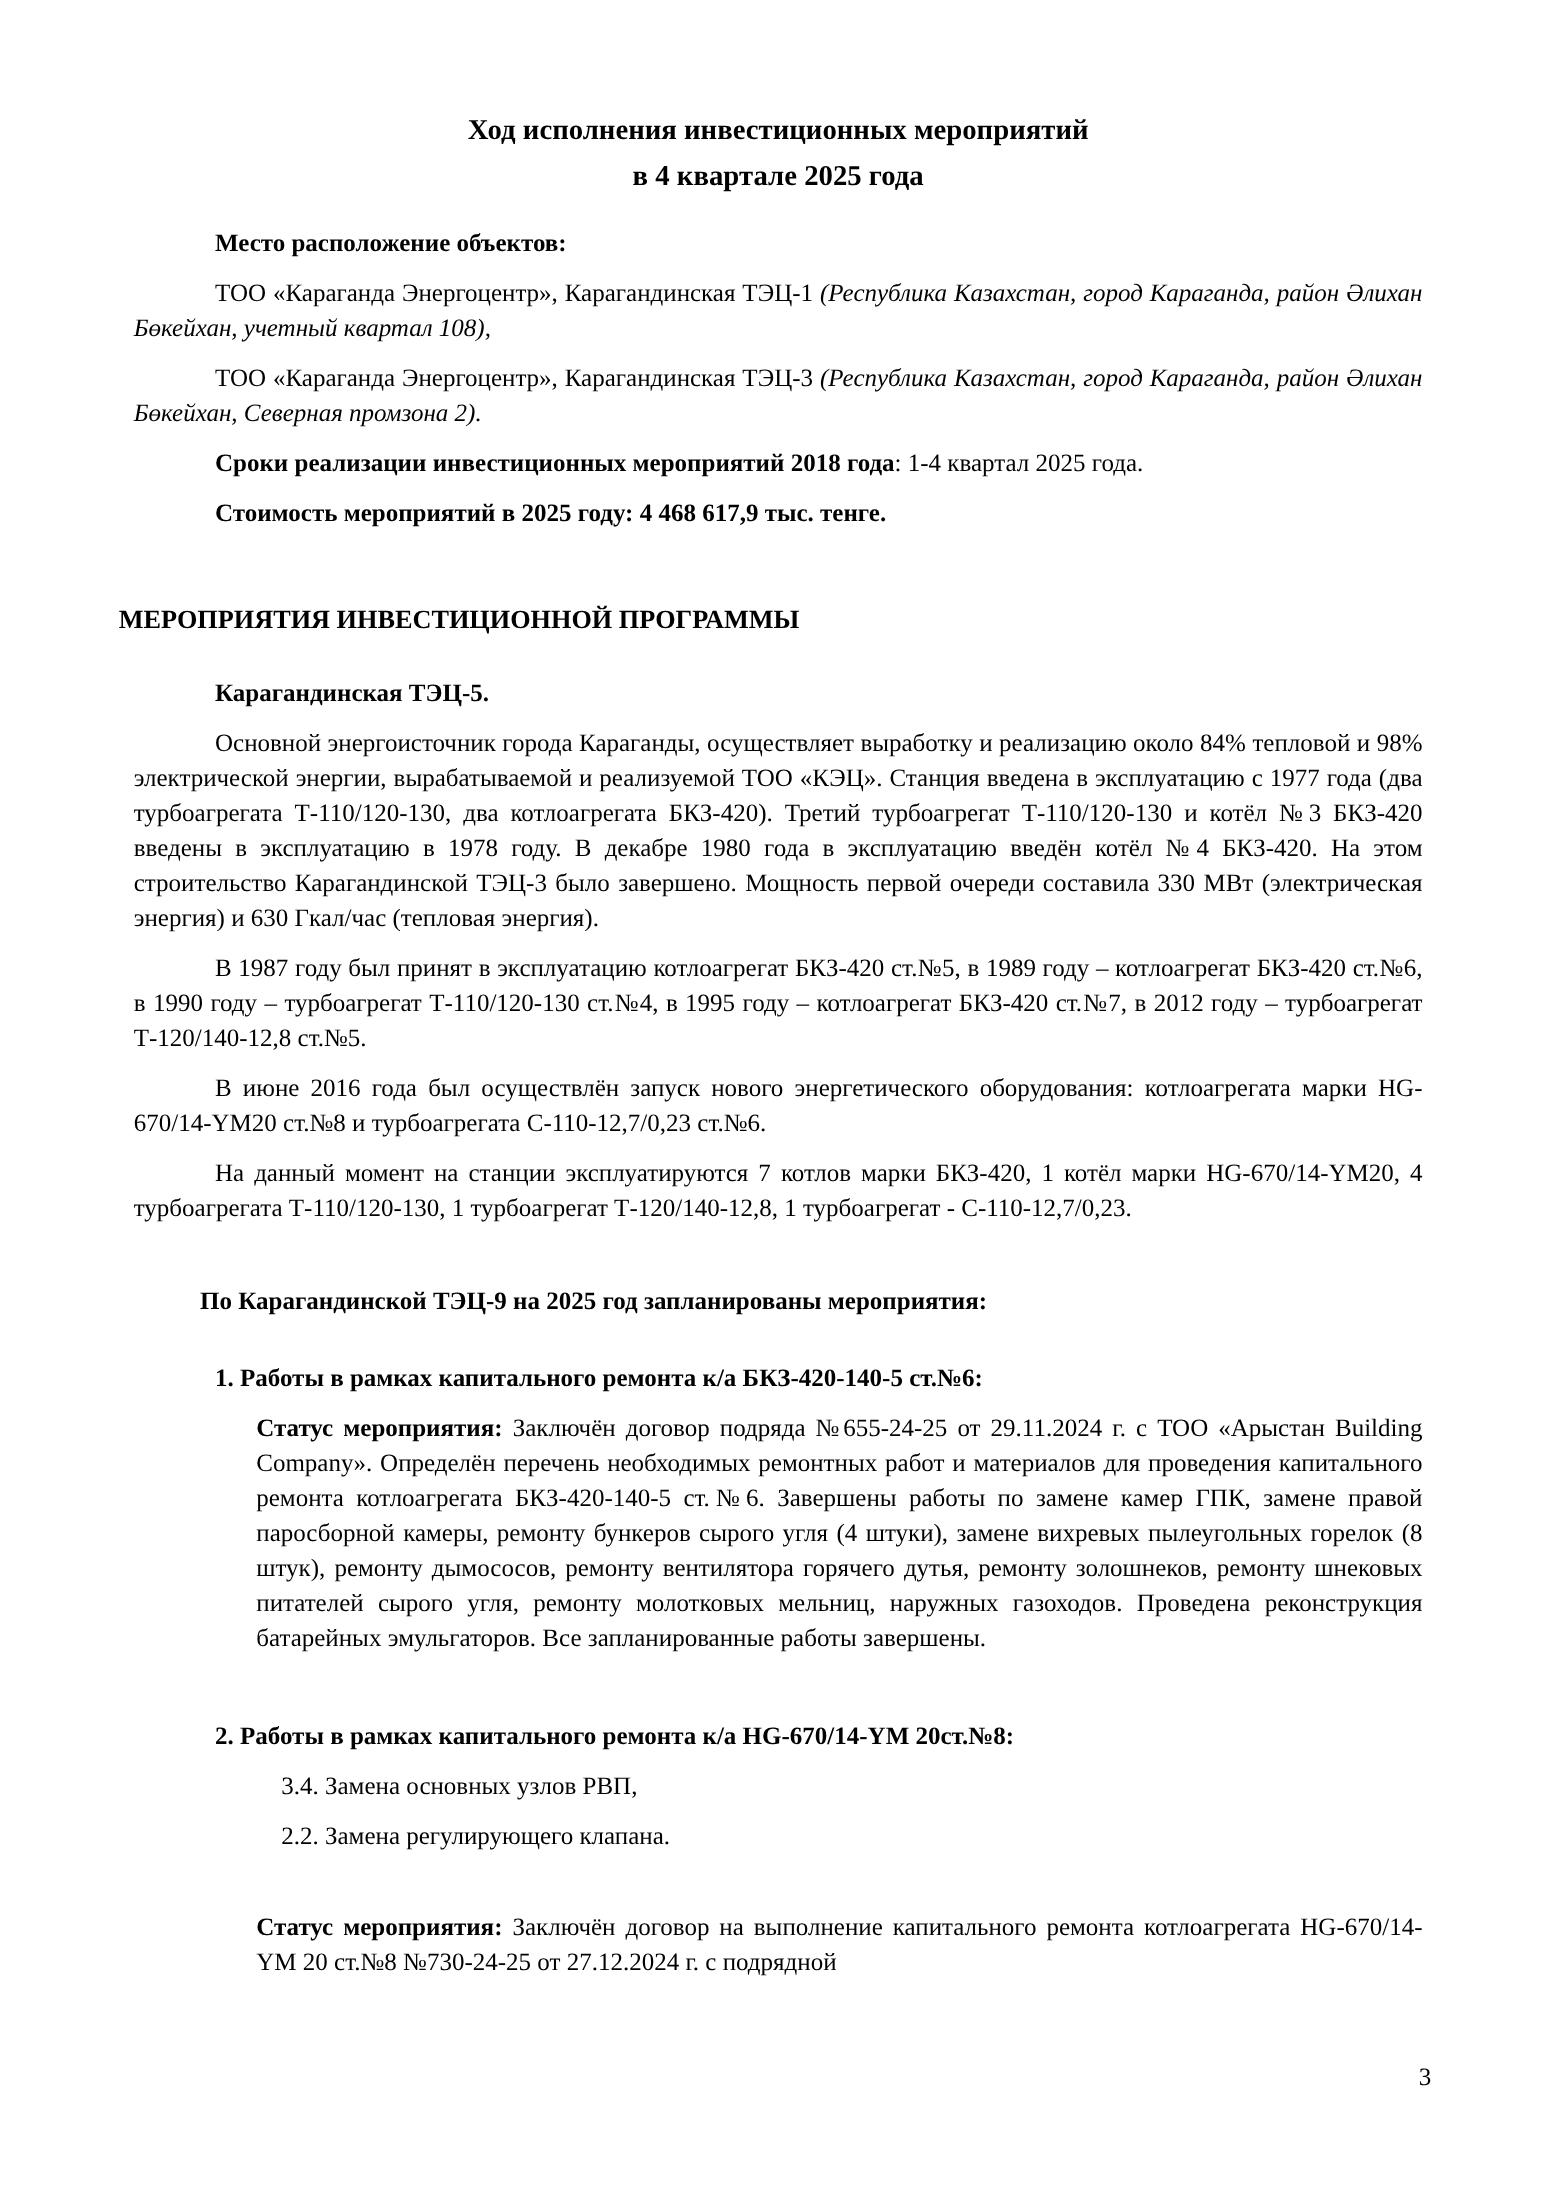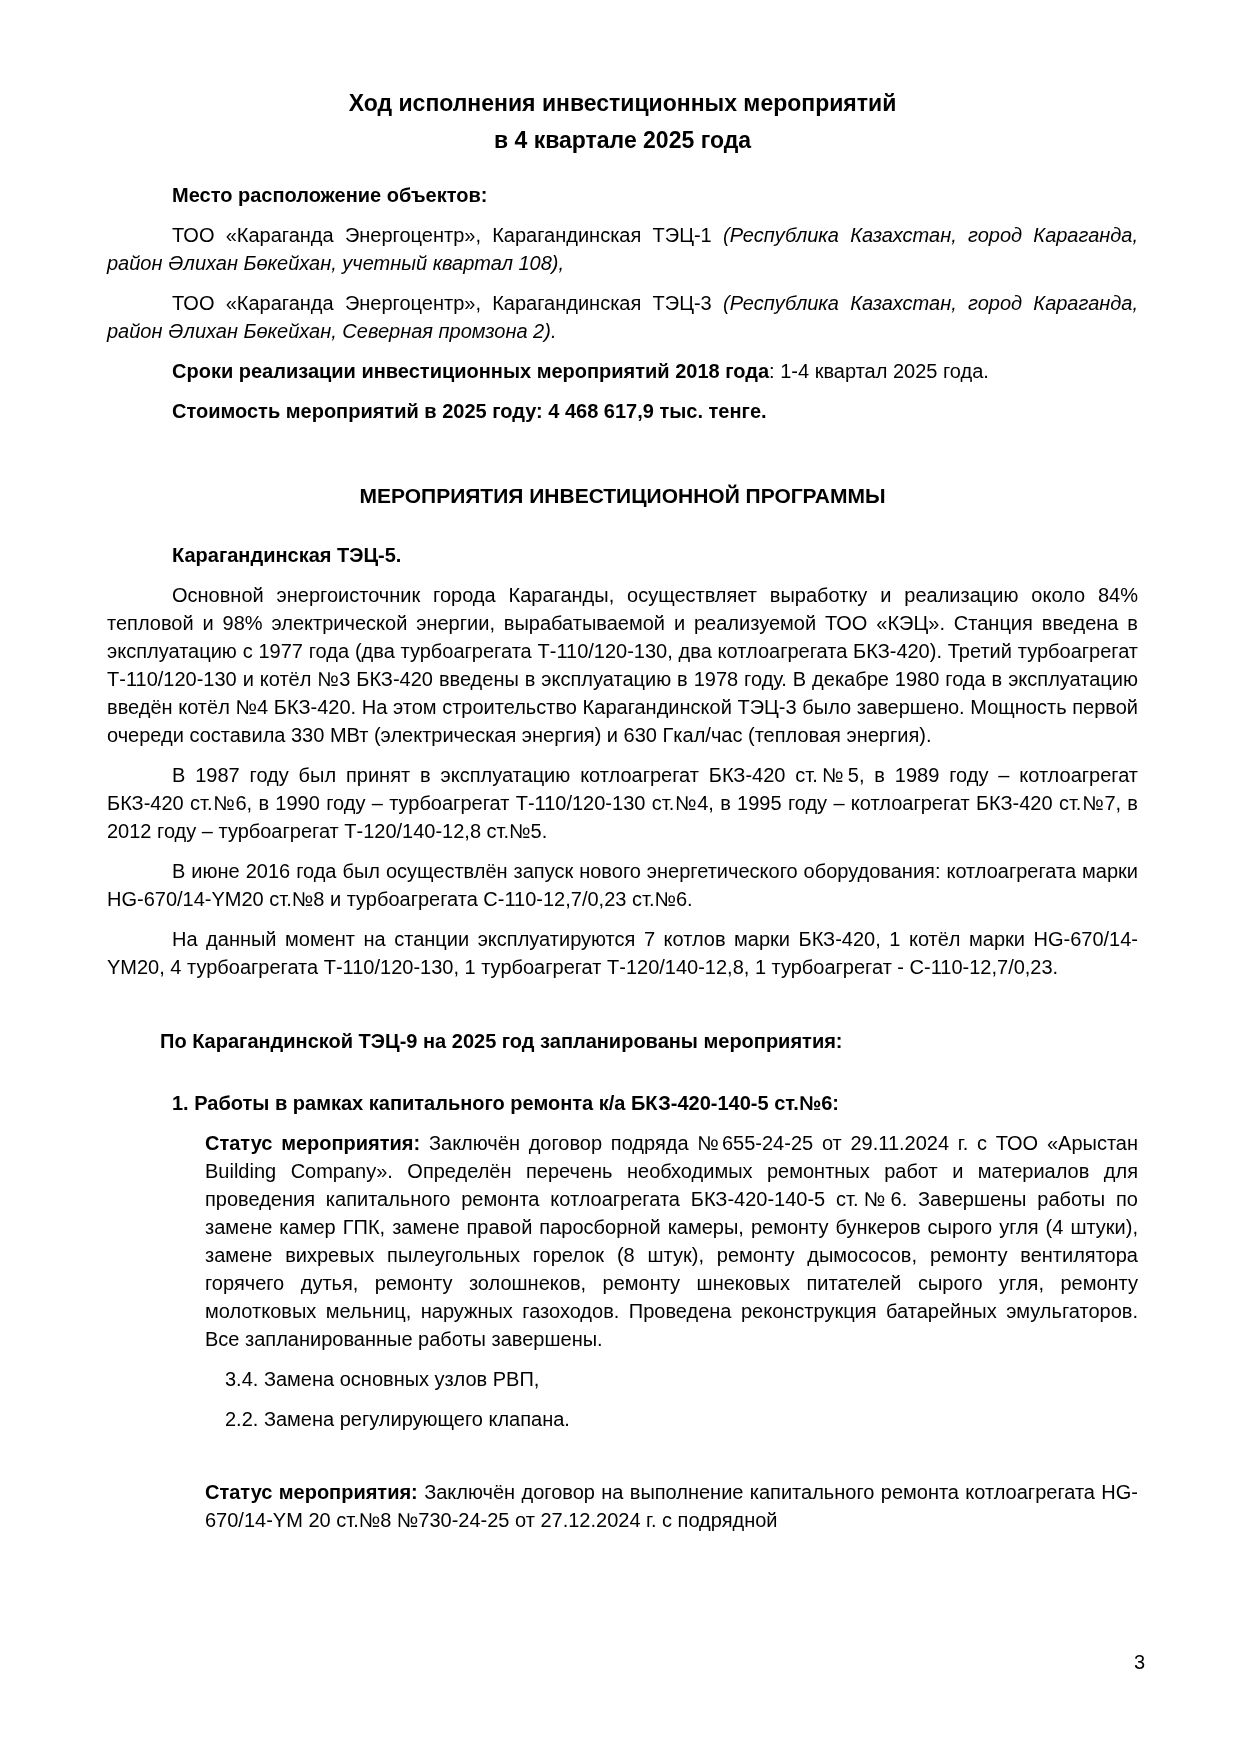--- a/index.html
+++ b/index.html
@@ -1,29 +1,29 @@
 <!DOCTYPE html>
 <html><head>
 <meta charset="utf-8">
 <style>
   html,body { margin:0; padding:0; background:#fff; }
   .page {
     width:1240px; height:1755px; position:relative; background:#ffffff;
-    font-family:Liberation Sans, sans-serif; font-size:20px; line-height:28px;
+    font-family:Liberation Serif, serif; font-size:20px; line-height:28px;
     color:#000; overflow:hidden;
   }
   .doc { padding:85px 90px 0 95px; }
   p { margin:12px; }
   .just { text-align:justify; }
   .ind { text-indent:65px; }
   .bold { font-weight:bold; }
   i { font-style:italic; }
   .title { font-weight:bold; font-size:23px; line-height:37px; text-align:center; margin:0 0 22px 0; }
   .tline { display:block; }
-  .h2 { font-weight:bold; font-size:21px; line-height:31px; text-align:center; margin:55px 0 30px 0; }
+  .h2 { font-weight:bold; font-size:21px; line-height:31px; text-align:left; margin:55px 0 30px 0; }
   .plan-head { font-weight:bold; text-indent:65px; margin:46px 0 34px 0; }
   .item-head { font-weight:bold; padding-left:90px; text-indent:-25px; }
   .status { margin-left:110px; text-align:justify; }
   .sub { margin-left:130px; }
   .gap-item2 { margin-top:50px; }
   .status2 { margin-top:45px; }
   .footer { position:absolute; right:95px; top:1648px; font-size:20px; }
 </style>
 </head>
 <body>
@@ -56,20 +56,21 @@
     <p class="ind just">В 1987 году был принят в эксплуатацию котлоагрегат БКЗ-420 ст.№5, в 1989 году – котлоагрегат БКЗ-420 ст.№6, в 1990 году – турбоагрегат Т-110/120-130 ст.№4, в 1995 году – котлоагрегат БКЗ-420 ст.№7, в 2012 году – турбоагрегат Т-120/140-12,8 ст.№5.</p>
     <p class="ind just">В июне 2016 года был осуществлён запуск нового энергетического оборудования: котлоагрегата марки HG-670/14-YM20 ст.№8 и турбоагрегата С-110-12,7/0,23 ст.№6.</p>
     <p class="ind just">На данный момент на станции эксплуатируются 7 котлов марки БКЗ-420, 1 котёл марки HG-670/14-YM20, 4 турбоагрегата Т-110/120-130, 1 турбоагрегат Т-120/140-12,8, 1 турбоагрегат - С-110-12,7/0,23.</p>
 
     <p class="plan-head">По Карагандинской ТЭЦ-9 на 2025 год запланированы мероприятия:</p>
 
     <p class="item-head"><span>1. </span><span>Работы в рамках капитального ремонта к/а БКЗ-420-140-5 ст.№6:</span></p>
 
     <p class="status"><b>Статус мероприятия:</b><span> Заключён договор подряда №655-24-25 от 29.11.2024 г. с ТОО «Арыстан Building Company». Определён перечень необходимых ремонтных работ и материалов для проведения капитального ремонта котлоагрегата БКЗ-420-140-5 ст.№6. Завершены работы по замене камер ГПК, замене правой паросборной камеры, ремонту бункеров сырого угля (4 штуки), замене вихревых пылеугольных горелок (8 штук), ремонту дымососов, ремонту вентилятора горячего дутья, ремонту золошнеков, ремонту шнековых питателей сырого угля, ремонту молотковых мельниц, наружных газоходов. Проведена реконструкция батарейных эмульгаторов. Все запланированные работы завершены.</span></p>
 
+    <p class="item-head gap-item2"><span>2. </span><span>Работы в рамках капитального ремонта к/а HG-670/14-YM 20ст.№8:</span></p>
 
     <p class="sub">3.4. Замена основных узлов РВП,</p>
     <p class="sub">2.2. Замена регулирующего клапана.</p>
 
     <p class="status status2"><b>Статус мероприятия:</b><span> Заключён договор на выполнение капитального ремонта котлоагрегата HG-670/14-YM 20 ст.№8 №730-24-25 от 27.12.2024 г. с подрядной</span></p>
 
   </div>
 
   <div class="footer">3</div>
 </div>

